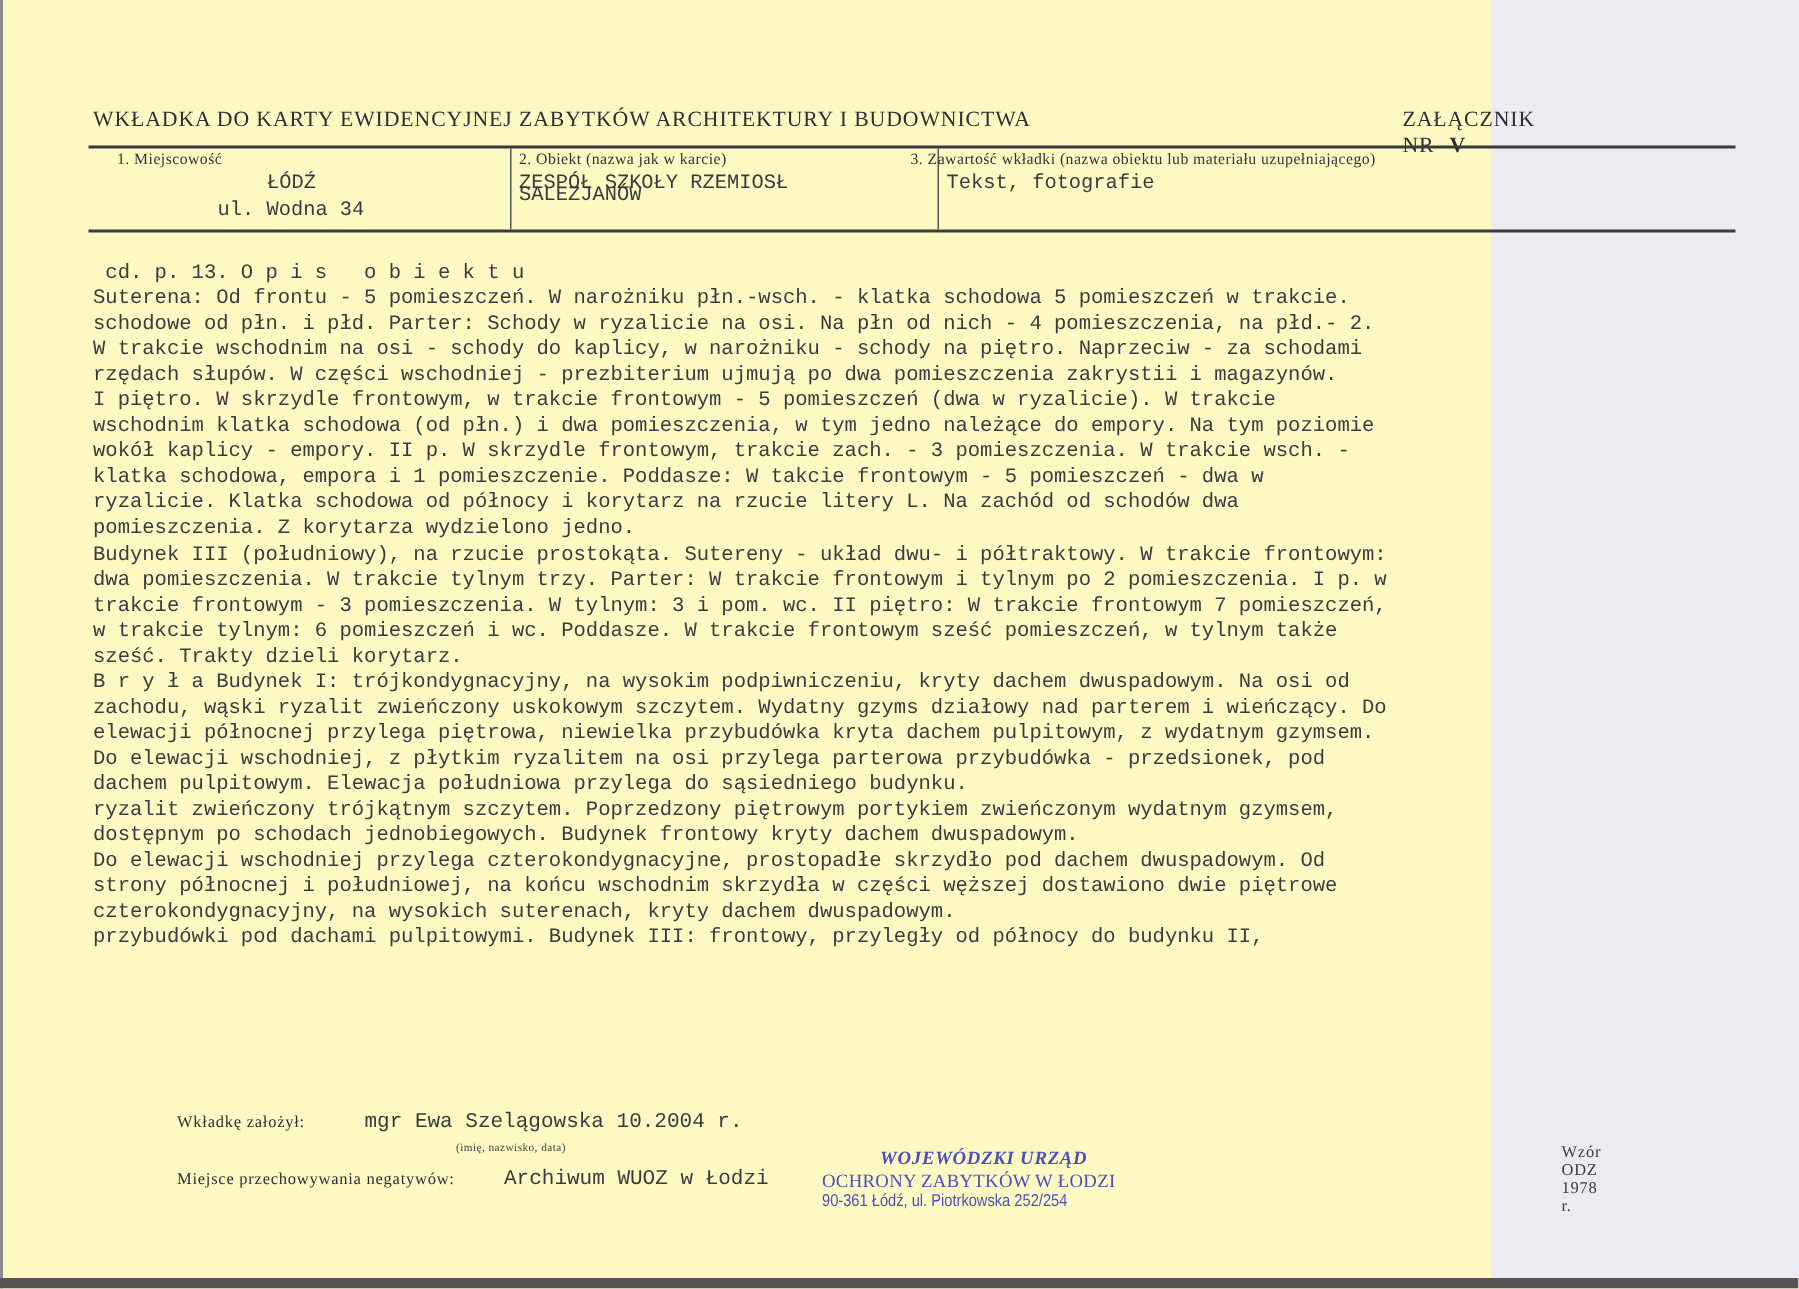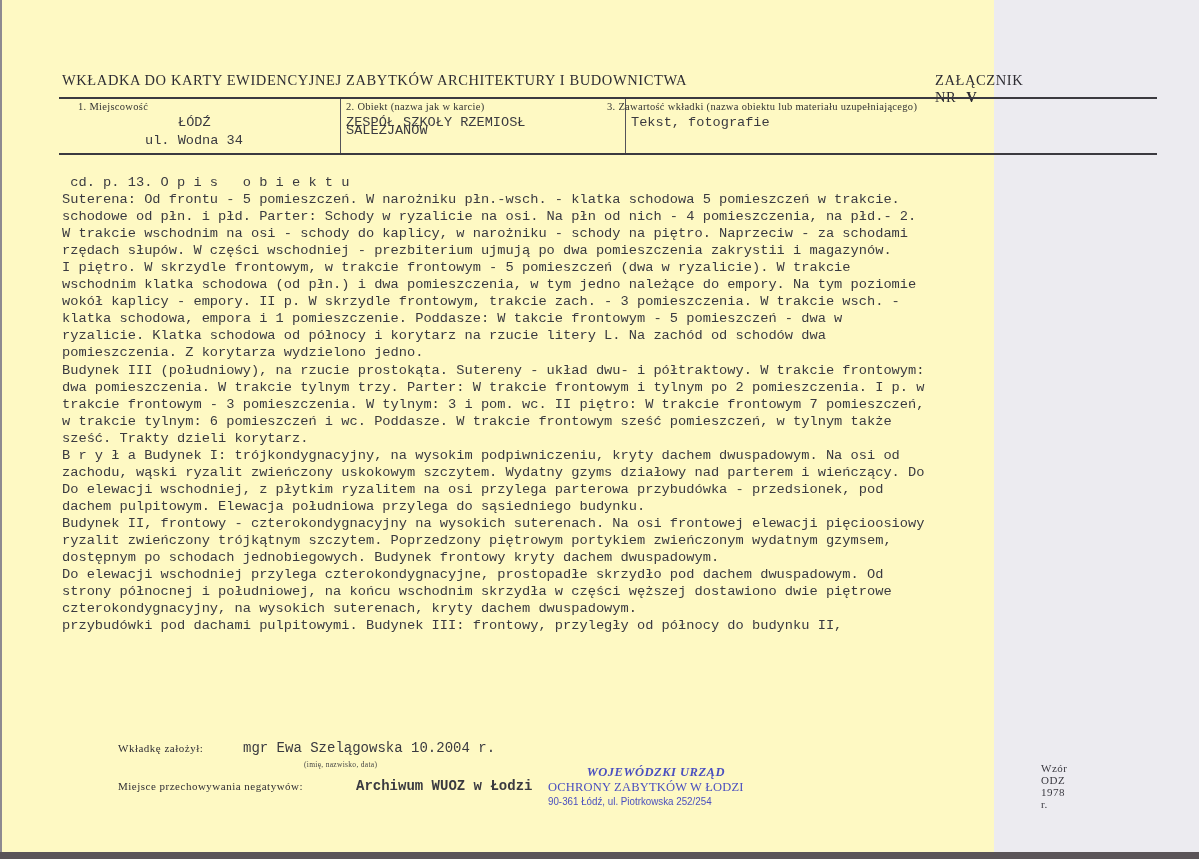--- a/index.html
+++ b/index.html
@@ -119,37 +119,37 @@
     <span class="line">klatka schodowa, empora i 1 pomieszczenie. Poddasze: W takcie frontowym - 5 pomieszczeń - dwa w</span>
     <span class="line">ryzalicie. Klatka schodowa od północy i korytarz na rzucie litery L. Na zachód od schodów dwa</span>
     <span class="line">pomieszczenia. Z korytarza wydzielono jedno.</span>
     <span class="line">Budynek III (południowy), na rzucie prostokąta. Sutereny - układ dwu- i półtraktowy. W trakcie frontowym:</span>
     <span class="line">dwa pomieszczenia. W trakcie tylnym trzy. Parter: W trakcie frontowym i tylnym po 2 pomieszczenia. I p. w</span>
     <span class="line">trakcie frontowym - 3 pomieszczenia. W tylnym: 3 i pom. wc. II piętro: W trakcie frontowym 7 pomieszczeń,</span>
     <span class="line">w trakcie tylnym: 6 pomieszczeń i wc. Poddasze. W trakcie frontowym sześć pomieszczeń, w tylnym także</span>
     <span class="line">sześć. Trakty dzieli korytarz.</span>
     <span class="line">B r y ł a Budynek I: trójkondygnacyjny, na wysokim podpiwniczeniu, kryty dachem dwuspadowym. Na osi od</span>
     <span class="line">zachodu, wąski ryzalit zwieńczony uskokowym szczytem. Wydatny gzyms działowy nad parterem i wieńczący. Do</span>
+    <span class="line">elewacji północnej przylega piętrowa, niewielka przybudówka kryta dachem pulpitowym, z wydatnym gzymsem.</span>
     <span class="line">Do elewacji wschodniej, z płytkim ryzalitem na osi przylega parterowa przybudówka - przedsionek, pod</span>
     <span class="line">dachem pulpitowym. Elewacja południowa przylega do sąsiedniego budynku.</span>
-    <span class="line">Budynek II, frontowy - czterokondygnacyjny na wysokich suterenach. Na osi frontowej elewacji pięcioosiowy</span>
     <span class="line">ryzalit zwieńczony trójkątnym szczytem. Poprzedzony piętrowym portykiem zwieńczonym wydatnym gzymsem,</span>
     <span class="line">dostępnym po schodach jednobiegowych. Budynek frontowy kryty dachem dwuspadowym.</span>
     <span class="line">Do elewacji wschodniej przylega czterokondygnacyjne, prostopadłe skrzydło pod dachem dwuspadowym. Od</span>
     <span class="line">strony północnej i południowej, na końcu wschodnim skrzydła w części węższej dostawiono dwie piętrowe</span>
     <span class="line">czterokondygnacyjny, na wysokich suterenach, kryty dachem dwuspadowym.</span>
     <span class="line">przybudówki pod dachami pulpitowymi. Budynek III: frontowy, przyległy od północy do budynku II,</span>
   </div>
 
   <div class="footer-label" style="left:118px; top:742px;">Wkładkę założył:</div>
   <div class="footer-value" style="left:243px; top:740px;">mgr Ewa Szelągowska 10.2004 r.</div>
   <div class="footer-hint" style="left:304px; top:760px;">(imię, nazwisko, data)</div>
 
   <div class="footer-label" style="left:118px; top:780px;">Miejsce przechowywania negatywów:</div>
-  <div class="footer-value" style="left:356px; top:778px;font-weight:bold;">Archiwum WUOZ w Łodzi</div>
+  <div class="footer-value" style="left:336px; top:778px;">Archiwum WUOZ w Łodzi</div>
 
   <div class="stamp">
     <span class="s1">WOJEWÓDZKI URZĄD</span>
     <span class="s2">OCHRONY ZABYTKÓW W ŁODZI</span>
     <span class="s3">90-361 Łódź, ul. Piotrkowska 252/254</span>
   </div>
 
   <div class="template">Wzór ODZ 1978 r.</div>
 </div>
 <div class="left-edge"></div>

